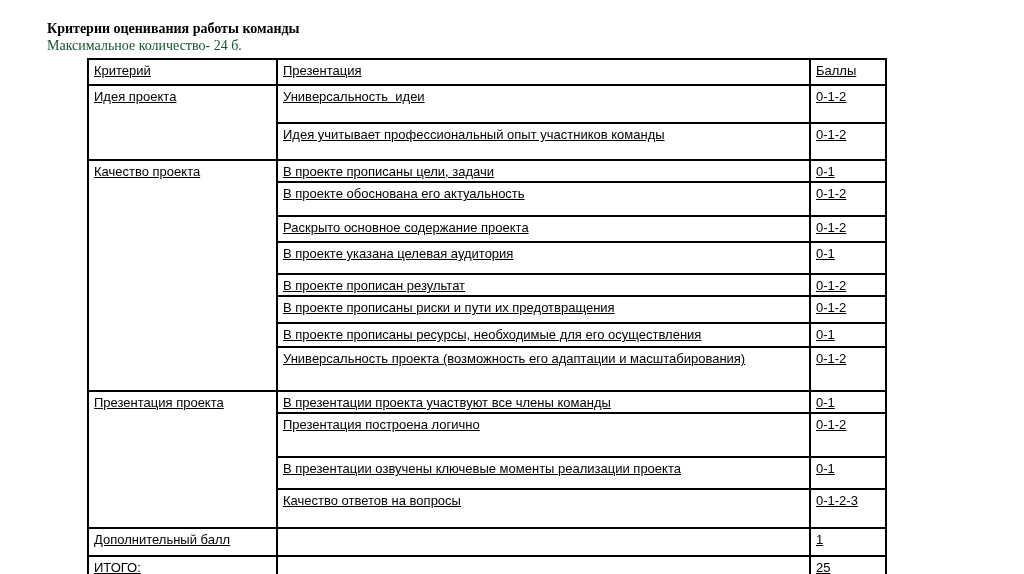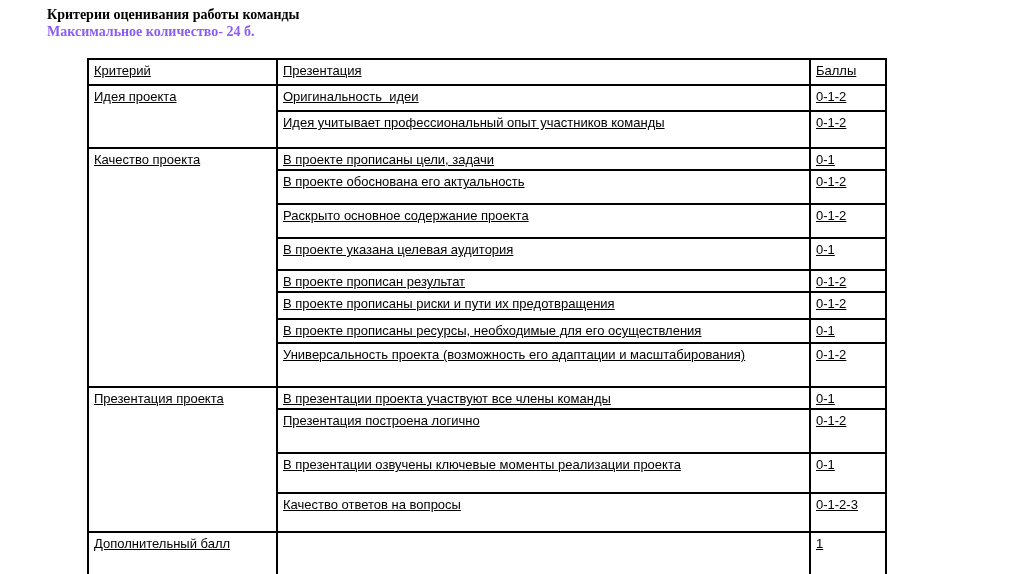--- a/index.html
+++ b/index.html
@@ -5,35 +5,35 @@
   * { margin: 0; padding: 0; box-sizing: border-box; }
   html, body {
     width: 1024px; height: 574px;
     background: #ffffff;
     overflow: hidden;
     font-family: "Liberation Sans", sans-serif;
     color: #000000;
   }
   .page { position: relative; width: 1024px; height: 574px; background: #ffffff; }
 
-  .doc-header { position: absolute; left: 47px; top: 6px; }
+  .doc-header { position: absolute; left: 47px; top: 20px; }
   .doc-title {
     font-family: "Liberation Serif", serif;
     font-weight: bold;
     font-size: 14px;
     line-height: 17px;
     color: #000000;
     white-space: nowrap;
   }
   .doc-subtitle {
     font-family: "Liberation Serif", serif;
-    font-weight: bold;
+    font-weight: normal;
     font-size: 14px;
     line-height: 17px;
-    color: #8b5cf6;
+    color: #14532d;
     white-space: nowrap;
   }
 
   table.criteria {
     position: absolute;
     left: 87px; top: 58px;
     width: 798px;
     border-collapse: collapse;
     table-layout: fixed;
     text-decoration: underline;
@@ -72,39 +72,39 @@
       <col style="width:76px">
     </colgroup>
     <thead>
       <tr style="height:26px">
         <th>Критерий</th>
         <th>Презентация</th>
         <th>Баллы</th>
       </tr>
     </thead>
     <tbody>
-      <tr style="height:26px">
+      <tr style="height:38px">
         <td rowspan="2">Идея проекта</td>
-        <td>Оригинальность  идеи</td>
+        <td>Универсальность  идеи</td>
         <td>0-1-2</td>
       </tr>
       <tr style="height:37px">
         <td>Идея учитывает профессиональный опыт участников команды</td>
         <td>0-1-2</td>
       </tr>
       <tr style="height:18px">
         <td rowspan="8">Качество проекта</td>
         <td>В проекте прописаны цели, задачи</td>
         <td>0-1</td>
       </tr>
       <tr style="height:34px">
         <td>В проекте обоснована его актуальность</td>
         <td class="serif">0-1-2</td>
       </tr>
-      <tr style="height:34px">
+      <tr style="height:26px">
         <td>Раскрыто основное содержание проекта</td>
         <td class="serif">0-1-2</td>
       </tr>
       <tr style="height:32px">
         <td>В проекте указана целевая аудитория</td>
         <td class="serif">0-1</td>
       </tr>
       <tr style="height:22px">
         <td>В проекте прописан результат</td>
         <td>0-1-2</td>
@@ -123,29 +123,29 @@
       </tr>
       <tr style="height:16px">
         <td rowspan="4">Презентация проекта</td>
         <td>В презентации проекта участвуют все члены команды</td>
         <td>0-1</td>
       </tr>
       <tr style="height:44px">
         <td>Презентация построена логично</td>
         <td>0-1-2</td>
       </tr>
-      <tr style="height:40px">
+      <tr style="height:32px">
         <td>В презентации озвучены ключевые моменты реализации проекта</td>
         <td>0-1</td>
       </tr>
       <tr style="height:39px">
         <td>Качество ответов на вопросы</td>
         <td>0-1-2-3</td>
       </tr>
-      <tr style="height:44px">
+      <tr style="height:28px">
         <td class="serif">Дополнительный балл</td>
         <td></td>
         <td class="serif">1</td>
       </tr>
       <tr style="height:26px">
         <td>ИТОГО:</td>
         <td></td>
         <td>25</td>
       </tr>
     </tbody>

